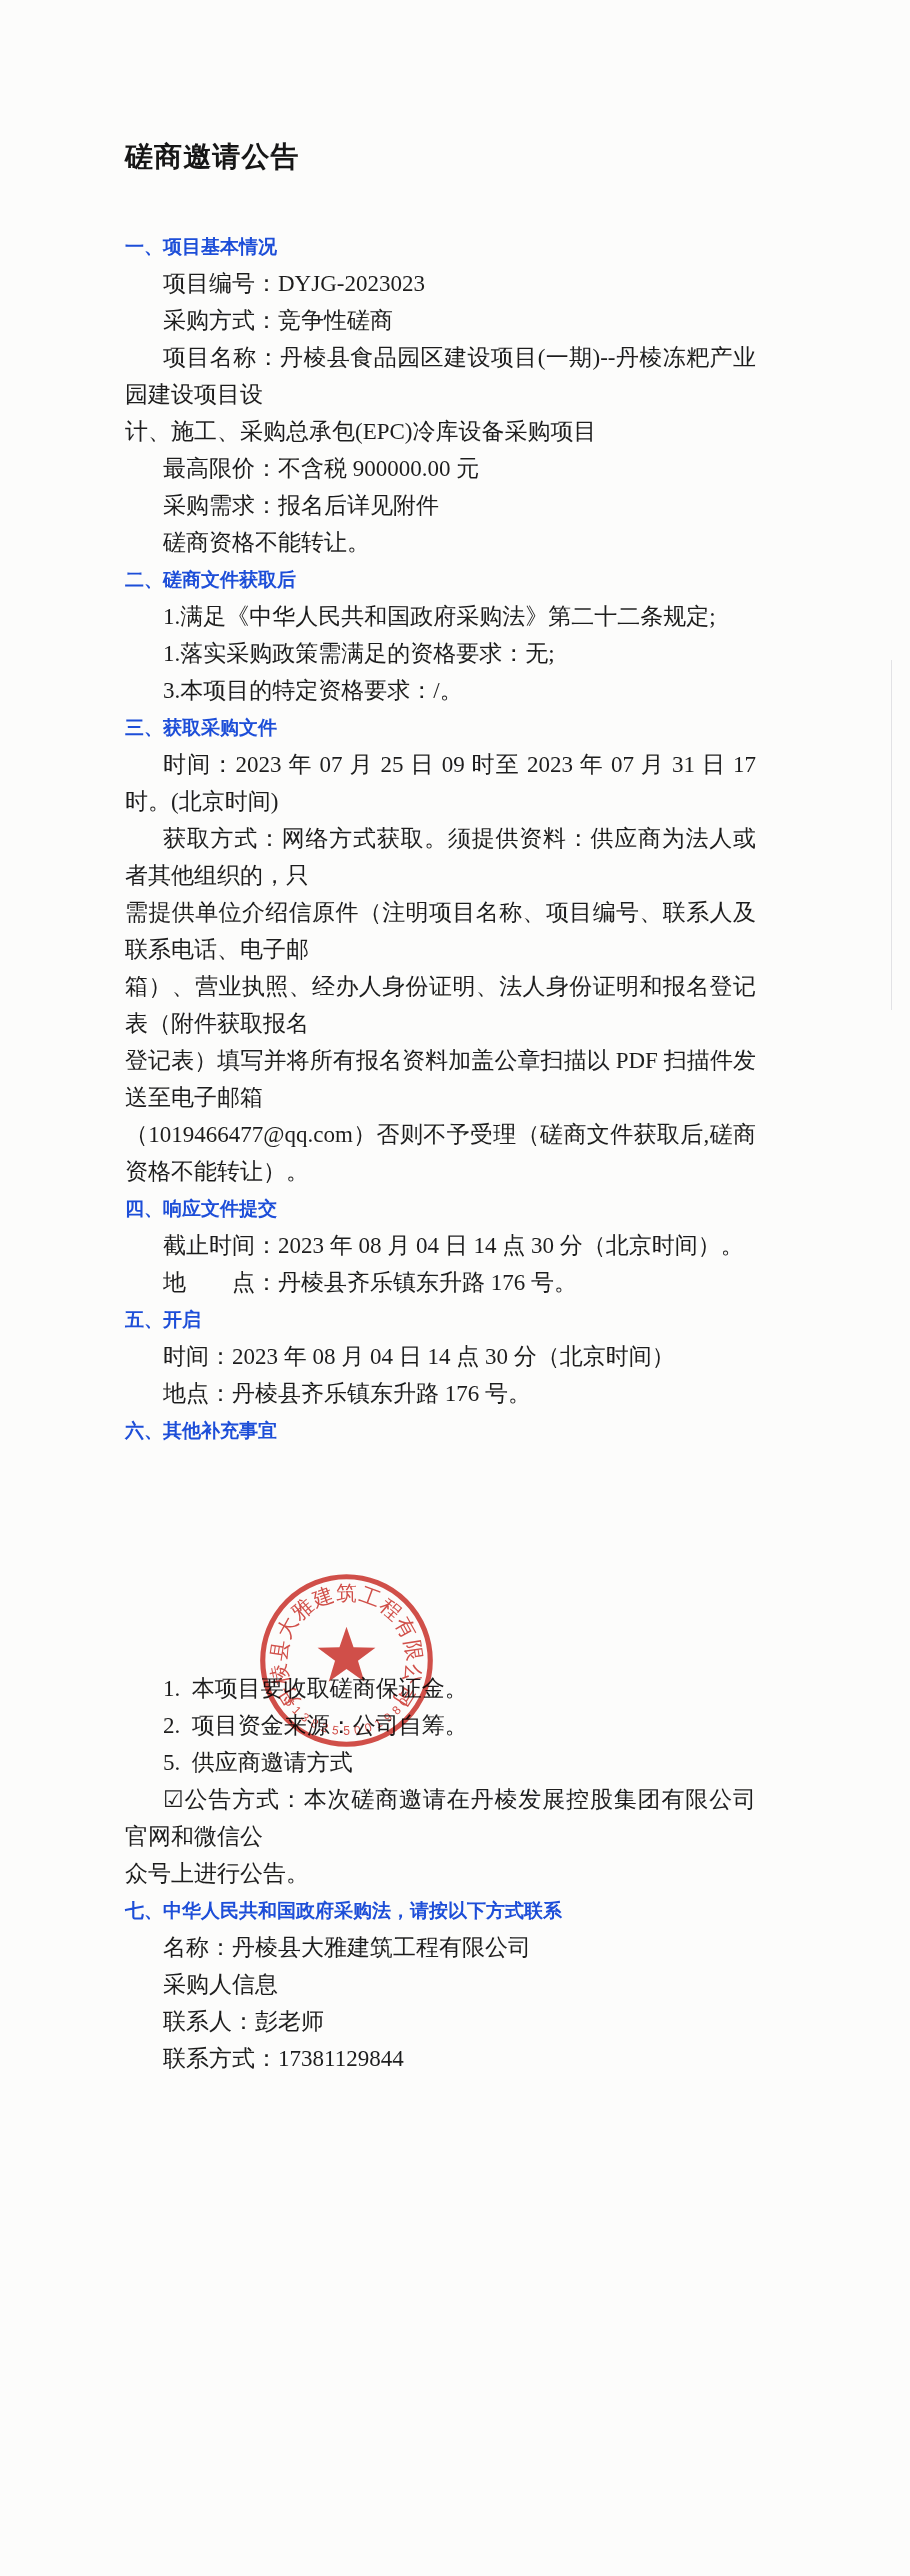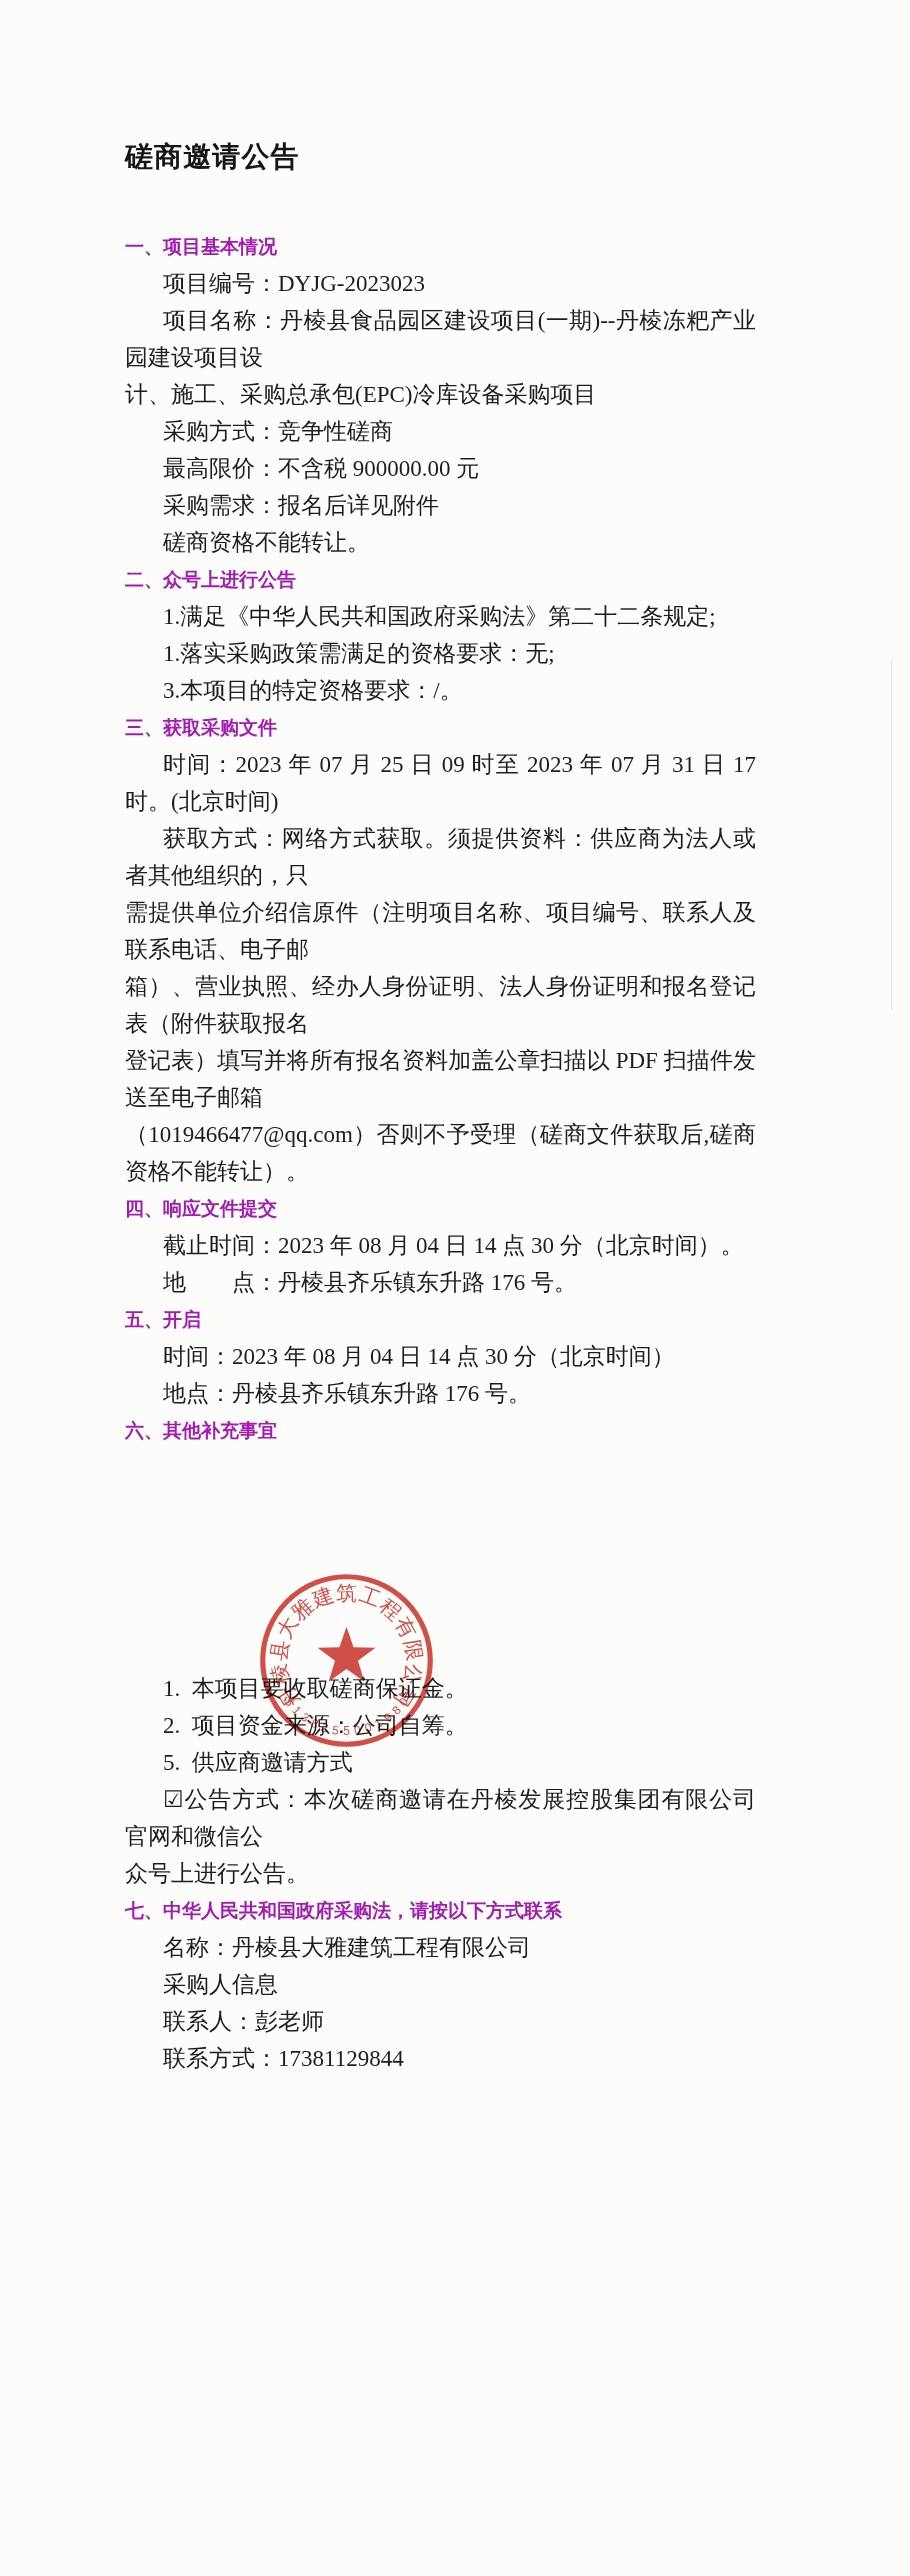--- a/index.html
+++ b/index.html
@@ -28,21 +28,21 @@
     text-align:left;
     line-height:37px !important;
     letter-spacing:1.1px;
     margin:138px 0 53px 0 !important;
     color:#161616;
   }
   .h {
     font-family:"Liberation Sans","DejaVu Sans",sans-serif !important;
     font-weight:700;
     font-size:19px !important;
-    color:#a21caf;
+    color:#1d4ed8;
   }
   .ind { text-indent:38px; }
   .spacer { height:221px; }
   .seal {
     position:absolute; left:257px; top:1571px;
     width:179px; height:179px;
     mix-blend-mode:multiply;
     opacity:.92;
     pointer-events:none;
   }
@@ -53,28 +53,28 @@
   }
 </style>
 </head>
 <body>
 
 <div class="doc">
   <p class="title">磋商邀请公告</p>
 
   <p class="h">一、项目基本情况</p>
   <p class="ind">项目编号：DYJG-2023023</p>
+  <p class="ind">采购方式：竞争性磋商</p>
   <p class="ind">项目名称：丹棱县食品园区建设项目(一期)--丹棱冻粑产业园建设项目设
 计、施工、采购总承包(EPC)冷库设备采购项目</p>
-  <p class="ind">采购方式：竞争性磋商</p>
   <p class="ind">最高限价：不含税 900000.00 元</p>
   <p class="ind">采购需求：报名后详见附件</p>
   <p class="ind">磋商资格不能转让。</p>
 
-  <p class="h">二、众号上进行公告</p>
+  <p class="h">二、磋商文件获取后</p>
   <p class="ind">1.满足《中华人民共和国政府采购法》第二十二条规定;</p>
   <p class="ind">1.落实采购政策需满足的资格要求：无;</p>
   <p class="ind">3.本项目的特定资格要求：/。</p>
 
   <p class="h">三、获取采购文件</p>
   <p class="ind">时间：2023 年 07 月 25 日 09 时至 2023 年 07 月 31 日 17 时。(北京时间)</p>
   <p class="ind">获取方式：网络方式获取。须提供资料：供应商为法人或者其他组织的，只
 需提供单位介绍信原件（注明项目名称、项目编号、联系人及联系电话、电子邮
 箱）、营业执照、经办人身份证明、法人身份证明和报名登记表（附件获取报名
 登记表）填写并将所有报名资料加盖公章扫描以 PDF 扫描件发送至电子邮箱

